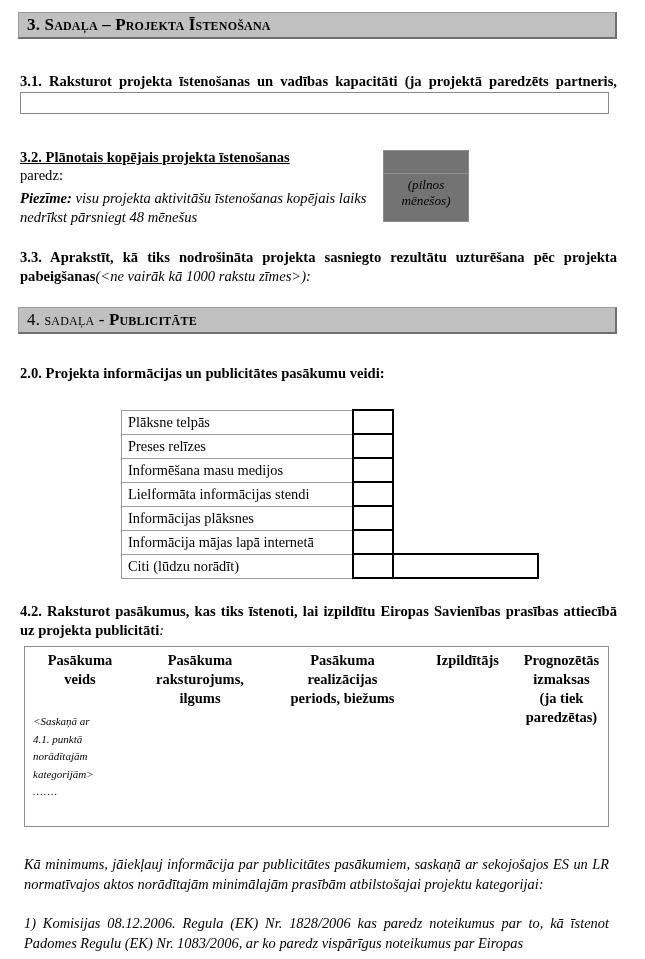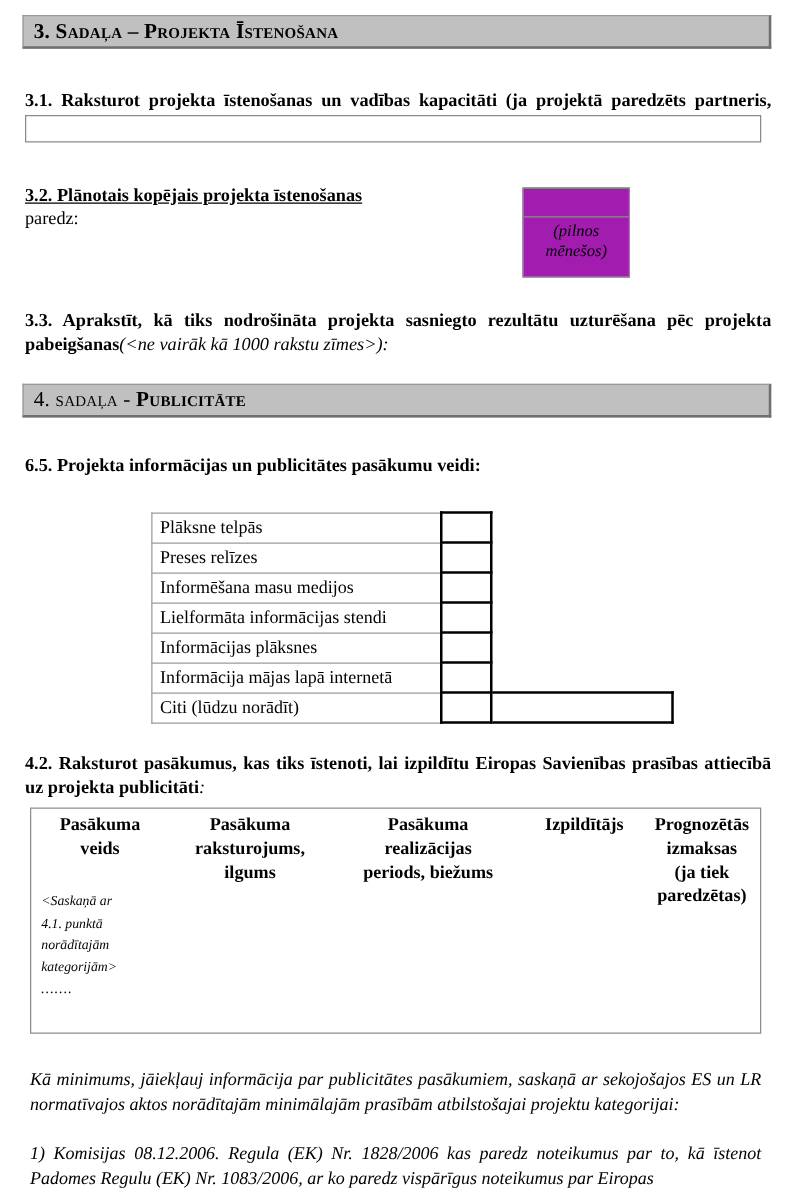--- a/index.html
+++ b/index.html
@@ -77,22 +77,21 @@
     position: absolute;
     border: 1px solid #8a8a8a;
     background: #ffffff;
     box-sizing: border-box;
   }
 
   .months-box {
     position: absolute;
     border: 1px solid #8c8c8c;
     box-sizing: border-box;
-    background: #a21caf;
-    margin-left: 35px;
+    background: #737373;
   }
   .months-box .divider {
     position: absolute;
     left: 0;
     right: 0;
     top: 22px;
     height: 1px;
     background: #8c8c8c;
   }
   .months-box .mlabel {
@@ -215,20 +214,23 @@
     <span>3.1. Raksturot projekta īstenošanas un vadības kapacitāti (ja projektā paredzēts partneris, aizpildīt arī par partneri)</span><span class="ital" style="font-weight:normal;">(&lt;ne vairāk kā 400 rakstu zīmes&gt;):</span>
   </div>
 
   <div class="answer-box" style="left:20px; top:92px; width:589px; height:22px;">
     
   </div>
 
   <div class="txt bold" style="left:20px; top:148px; width:350px;text-decoration:underline;">3.2. Plānotais kopējais projekta īstenošanas</div>
   <div class="txt" style="left:20px; top:166px; width:350px;">paredz:</div>
 
+  <div class="txt ital" style="left:20px; top:189px; width:348px; line-height:19px;">
+    <span class="bold">Piezīme:</span><span> visu projekta aktivitāšu īstenošanas kopējais laiks nedrīkst pārsniegt 48 mēnešus</span>
+  </div>
 
   <div class="months-box" style="left:383px; top:150px; width:86px; height:72px;">
 
     <div class="divider"></div>
     <div class="mlabel">
       <div>(pilnos</div>
       <div>mēnešos)</div>
     </div>
   </div>
 
@@ -238,21 +240,21 @@
 
   <div class="section-bar" style="top:307px;">
     <div class="sec-text">
       <span class="sec-num-plain">4.</span>
       <span class="smallcaps plain">sadaļa</span>
       <span class="sec-num-plain">-</span>
       <span class="smallcaps bold">Publicitāte</span>
     </div>
   </div>
 
-  <div class="txt bold" style="left:20px; top:364px; width:560px;">6.5. Projekta informācijas un publicitātes pasākumu veidi:</div>
+  <div class="txt bold" style="left:20px; top:364px; width:560px;">2.0. Projekta informācijas un publicitātes pasākumu veidi:</div>
 
   <table class="cb-table">
     <tbody>
       <tr>
         <td class="label">Plāksne telpās</td>
         <td class="check"></td>
         <td class="blank"></td>
       </tr>
       <tr>
         <td class="label">Preses relīzes</td>

